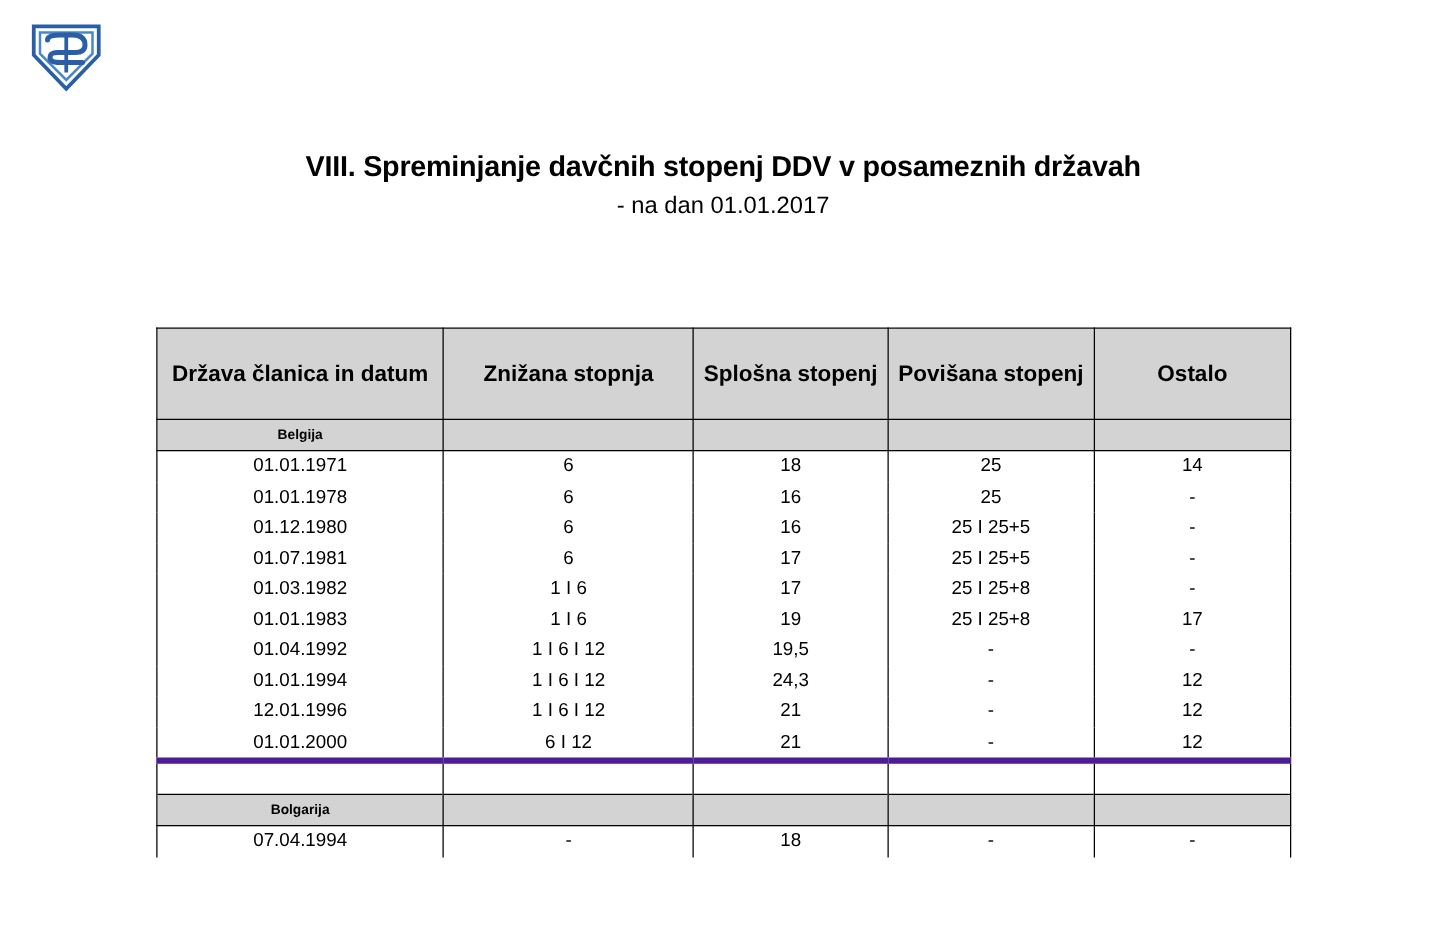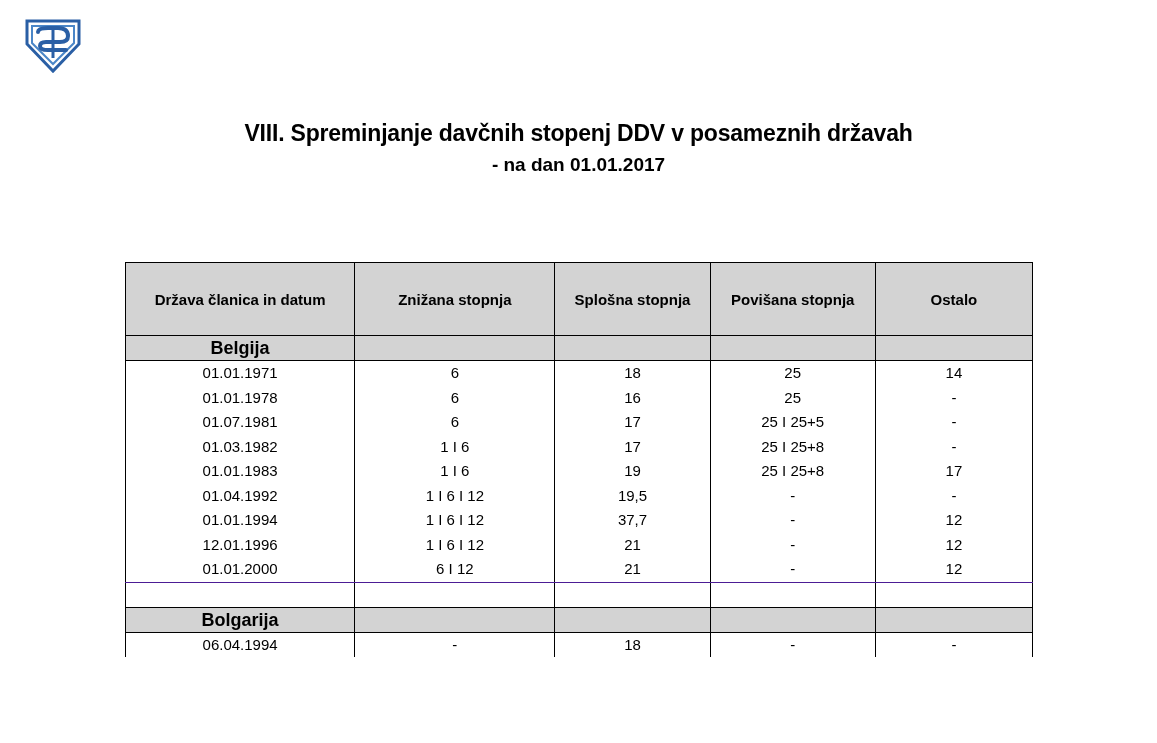--- a/index.html
+++ b/index.html
@@ -34,21 +34,21 @@
     text-align: center;
   }
   .title-main {
     font-size: 23px;
     font-weight: bold;
     line-height: 30px;
     letter-spacing: -0.2px;
   }
   .title-sub {
     font-size: 19px;
-    font-weight: bold;
+    font-weight: normal;
     line-height: 26px;
     margin-top: 4px;
   }
 
   
   .table-wrap {
     position: absolute;
     left: 125px;
     top: 262px;
     width: 908px;
@@ -57,37 +57,37 @@
     border-collapse: collapse;
     width: 908px;
     table-layout: fixed;
   }
   table.vat td, table.vat th {
     border: 1px solid #000000;
     padding: 0;
   }
   thead th {
     background: #d3d3d3;
-    font-size: 15px;
+    font-size: 18px;
     font-weight: bold;
     text-align: center;
     height: 72px;
     line-height: 19px;
     vertical-align: middle;
     padding: 0 6px;
   }
   col.c0 { width: 229px; }
   col.c1 { width: 200px; }
   col.c2 { width: 155px; }
   col.c3 { width: 165px; }
   col.c4 { width: 157px; }
 
   tr.country-row td {
     background: #d3d3d3;
-    font-size: 18px;
+    font-size: 11px;
     font-weight: bold;
     text-align: center;
     height: 24px;
     line-height: 24px;
   }
   tr.country-row td.blank {
     background: #d3d3d3;
   }
 
   tr.data-row td {
@@ -101,21 +101,21 @@
     line-height: 24.5px;
   }
   tr.spacer-row td {
     border-left: 1px solid #000000;
     border-right: 1px solid #000000;
     border-top: none;
     border-bottom: none;
     height: 24px;
   }
   tr.data-row.last-of-group td {
-    border-bottom: 1px solid #4c1d95;
+    border-bottom: 5px solid #4c1d95;
   }
 </style>
 </head>
 <body>
 
 <div class="logo-wrap">
   <svg width="62" height="58" viewBox="0 0 62 58" xmlns="http://www.w3.org/2000/svg">
     <g>
       <path d="M5 5 L57 5 L57 28 L31 55 L5 28 Z" fill="none" stroke="#2a5fa5" stroke-width="3"></path>
       <path d="M10 10 L52 10 L52 27 L31 48 L10 27 Z" fill="none" stroke="#4a86c8" stroke-width="2"></path>
@@ -136,22 +136,22 @@
       <col class="c0">
         <col class="c1">
         <col class="c2">
         <col class="c3">
         <col class="c4">
     </colgroup>
     <thead>
       <tr>
         <th>Država članica in datum</th>
         <th>Znižana stopnja</th>
-        <th>Splošna stopnja</th>
-        <th>Povišana stopnja</th>
+        <th>Splošna stopenj</th>
+        <th>Povišana stopenj</th>
         <th>Ostalo</th>
       </tr>
     </thead>
     <tbody id="table-body">
         <tr class="country-row">
           <td>Belgija</td>
           <td class="blank">&nbsp;</td>
           <td class="blank">&nbsp;</td>
           <td class="blank">&nbsp;</td>
           <td class="blank">&nbsp;</td>
@@ -164,20 +164,27 @@
           <td>14</td>
         </tr>
         <tr class="data-row">
           <td>01.01.1978</td>
           <td>6</td>
           <td>16</td>
           <td>25</td>
           <td>-</td>
         </tr>
         <tr class="data-row">
+          <td>01.12.1980</td>
+          <td>6</td>
+          <td>16</td>
+          <td>25 I 25+5</td>
+          <td>-</td>
+        </tr>
+        <tr class="data-row">
           <td>01.07.1981</td>
           <td>6</td>
           <td>17</td>
           <td>25 I 25+5</td>
           <td>-</td>
         </tr>
         <tr class="data-row">
           <td>01.03.1982</td>
           <td>1 I 6</td>
           <td>17</td>
@@ -194,21 +201,21 @@
         <tr class="data-row">
           <td>01.04.1992</td>
           <td>1 I 6 I 12</td>
           <td>19,5</td>
           <td>-</td>
           <td>-</td>
         </tr>
         <tr class="data-row">
           <td>01.01.1994</td>
           <td>1 I 6 I 12</td>
-          <td>37,7</td>
+          <td>24,3</td>
           <td>-</td>
           <td>12</td>
         </tr>
         <tr class="data-row">
           <td>12.01.1996</td>
           <td>1 I 6 I 12</td>
           <td>21</td>
           <td>-</td>
           <td>12</td>
         </tr>
@@ -227,21 +234,21 @@
           <td>&nbsp;</td>
         </tr>
         <tr class="country-row">
           <td>Bolgarija</td>
           <td class="blank">&nbsp;</td>
           <td class="blank">&nbsp;</td>
           <td class="blank">&nbsp;</td>
           <td class="blank">&nbsp;</td>
         </tr>
         <tr class="data-row">
-          <td>06.04.1994</td>
+          <td>07.04.1994</td>
           <td>-</td>
           <td>18</td>
           <td>-</td>
           <td>-</td>
         </tr>
       </tbody>
   </table>
 </div>
 
 </body></html>

